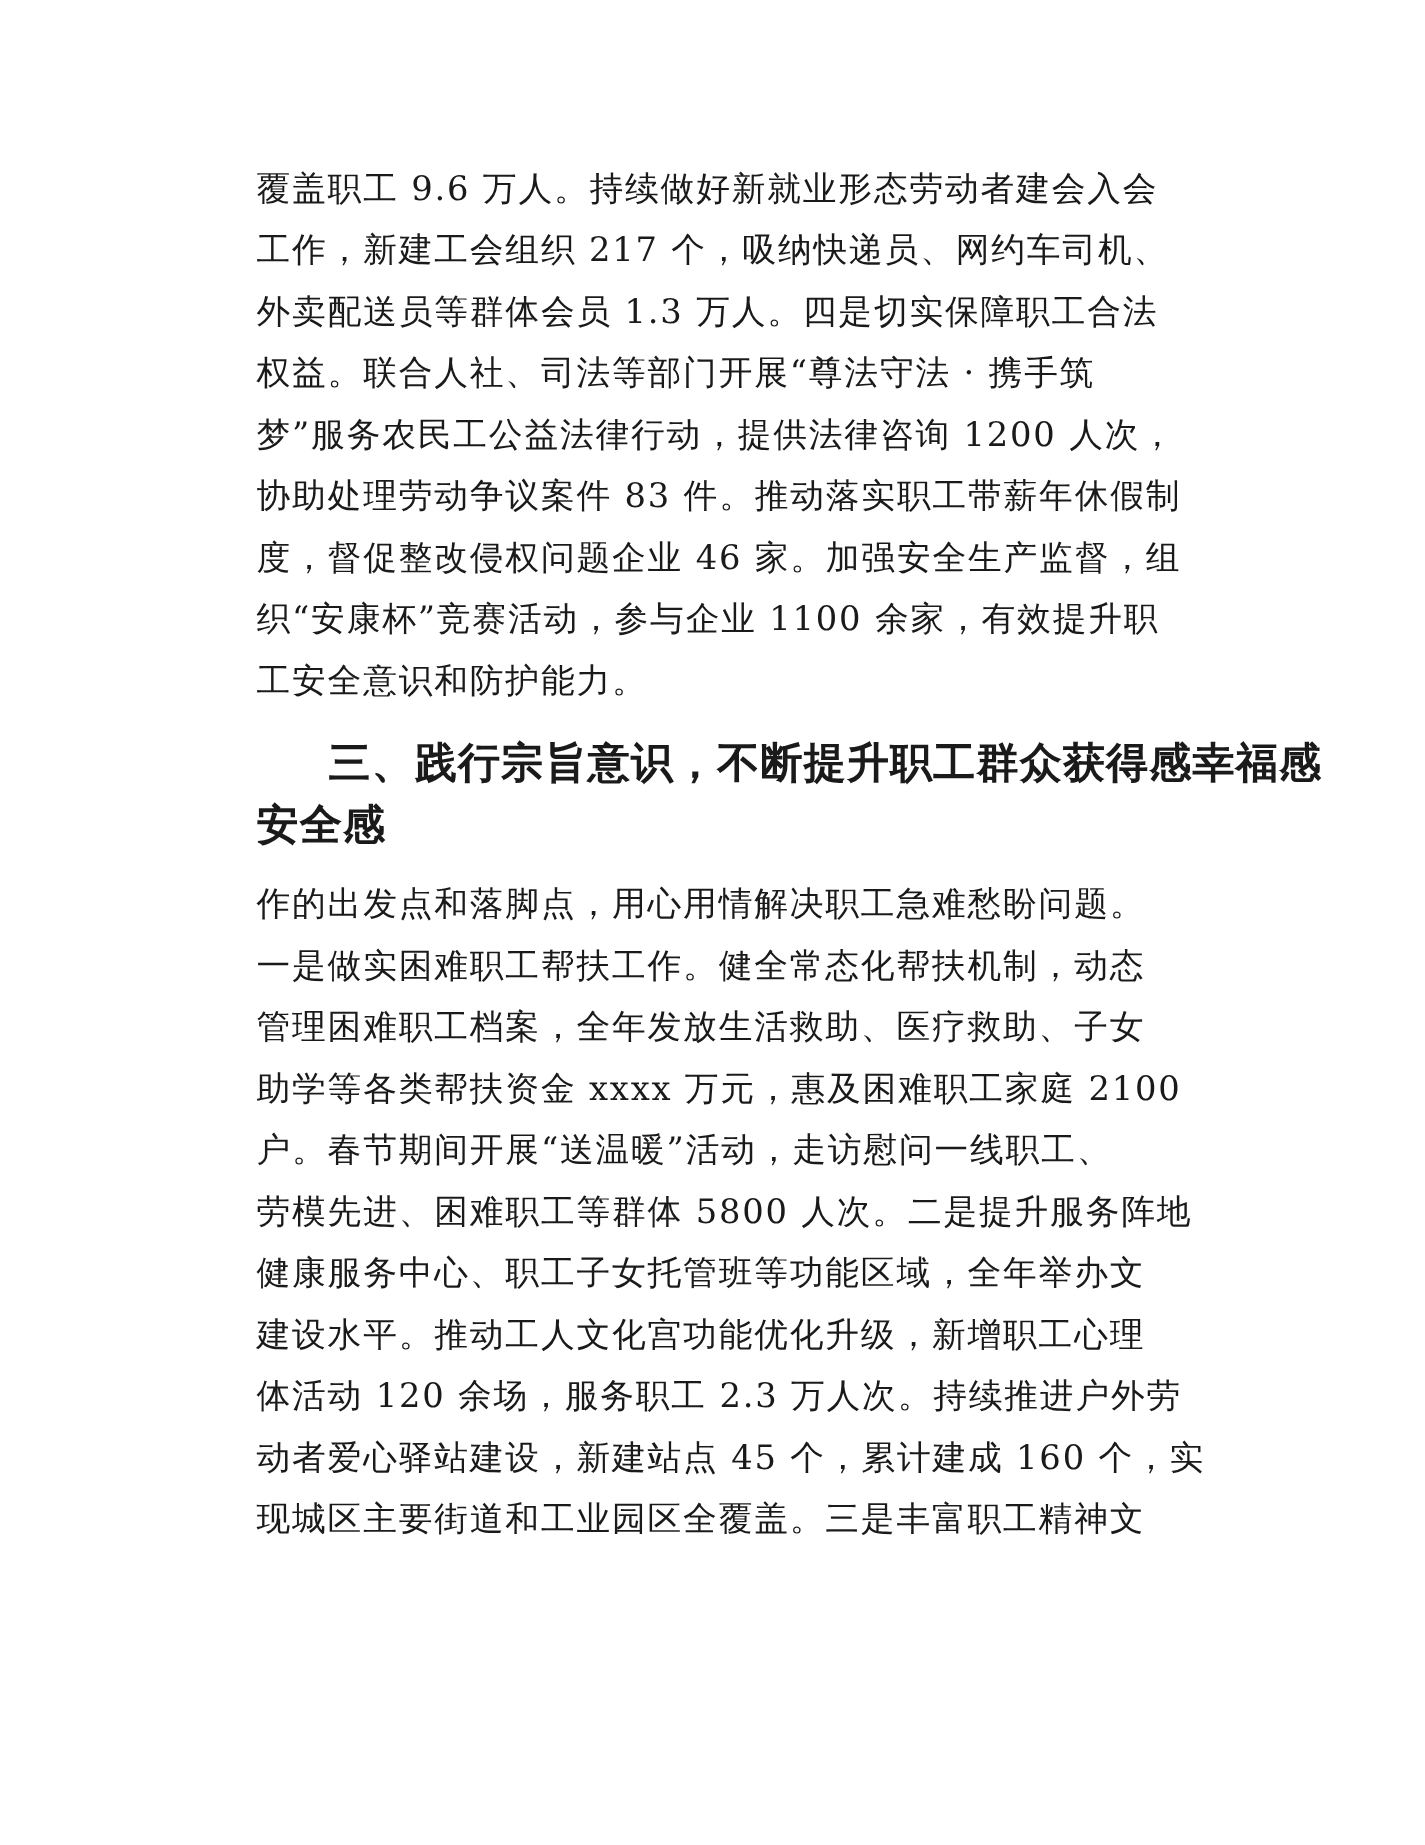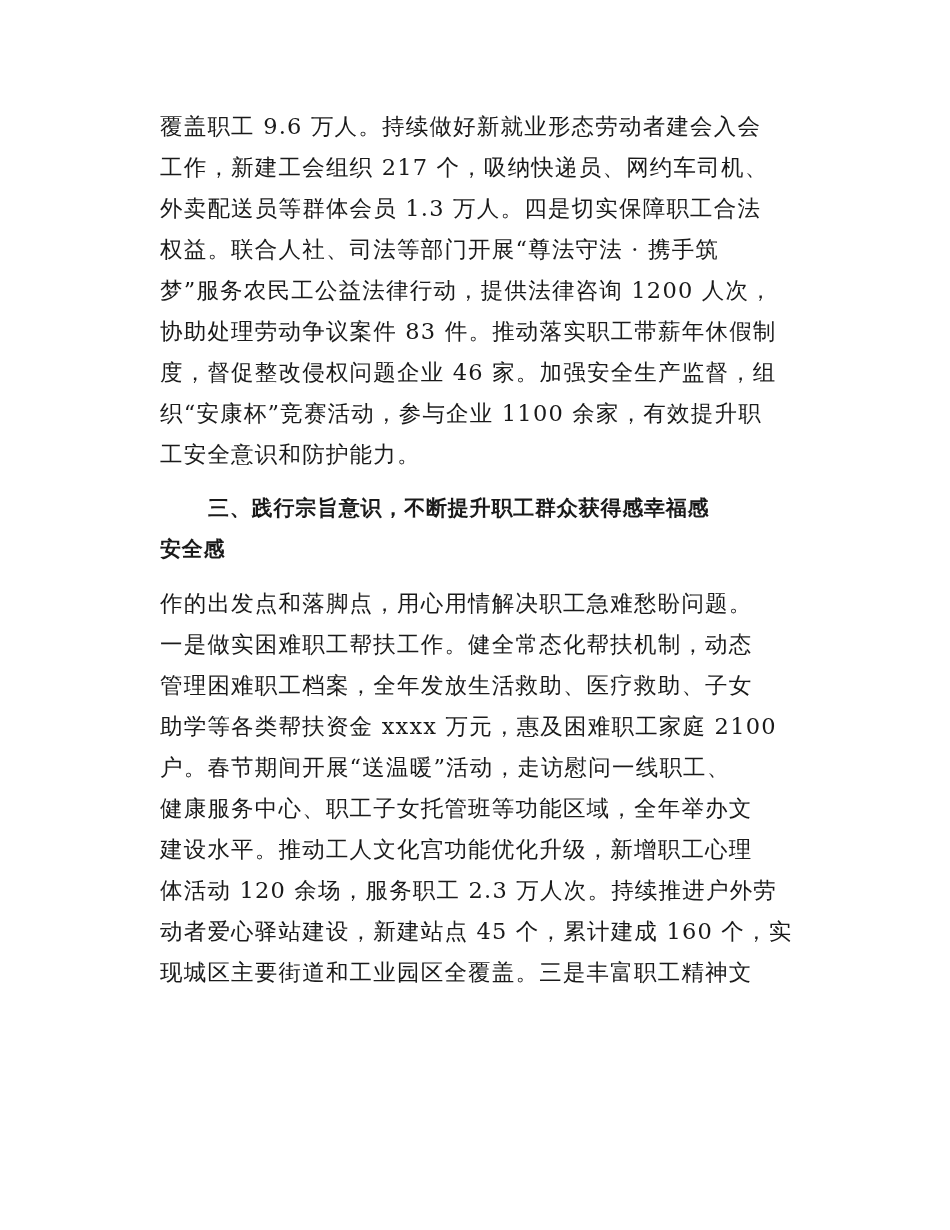--- a/index.html
+++ b/index.html
@@ -1,26 +1,26 @@
 <!DOCTYPE html>
 <html><head>
 <meta charset="utf-8">
 <style>
   html, body { margin: 0; padding: 0; background: #ffffff; }
   body { width: 950px; height: 1230px; position: relative; overflow: hidden; }
   .page {
-    position: absolute; left: 160px; top: 106px; width: 632px;
+    position: absolute; left: 171px; top: 106px; width: 632px;
     font-family: "DejaVu Serif", "Liberation Serif", serif;
     font-size: 22.5px; color: #1a1a1a; letter-spacing: 1.2px;
   }
   .para { margin: 0; line-height: 41px; text-align: justify; }
   .heading {
     margin: 13px 0 13px 0; line-height: 41px;
     font-family: "DejaVu Sans", "Liberation Sans", sans-serif;
-    font-weight: bold; font-size: 21px; text-indent: 48px; letter-spacing: 0.8px;
+    font-weight: bold; font-size: 28px; text-indent: 48px; letter-spacing: 0.8px;
   }
   .lead { font-family: "DejaVu Sans", "Liberation Sans", sans-serif; font-weight: normal; }
   .ln { display: block; white-space: nowrap; }
 </style>
 </head>
 <body>
 
 <div class="page">
   <p class="para">
     <span class="ln">覆盖职工 9.6 万人。持续做好新就业形态劳动者建会入会</span>
@@ -38,19 +38,20 @@
     <span class="ln">三、践行宗旨意识，不断提升职工群众获得感幸福感</span>
     <span class="ln" style="text-indent:0">安全感</span>
   </h2>
 
   <p class="para">
     <span class="ln">作的出发点和落脚点，用心用情解决职工急难愁盼问题。</span>
     <span class="ln"><span class="lead">一是</span><span>做实困难职工帮扶工作。健全常态化帮扶机制，动态</span></span>
     <span class="ln">管理困难职工档案，全年发放生活救助、医疗救助、子女</span>
     <span class="ln">助学等各类帮扶资金 xxxx 万元，惠及困难职工家庭 2100</span>
     <span class="ln">户。春节期间开展“送温暖”活动，走访慰问一线职工、</span>
+    <span class="ln"><span>劳模先进、困难职工等群体 5800 人次。</span><span class="lead">二是</span><span>提升服务阵地</span></span>
     <span class="ln">健康服务中心、职工子女托管班等功能区域，全年举办文</span>
     <span class="ln">建设水平。推动工人文化宫功能优化升级，新增职工心理</span>
     <span class="ln">体活动 120 余场，服务职工 2.3 万人次。持续推进户外劳</span>
     <span class="ln">动者爱心驿站建设，新建站点 45 个，累计建成 160 个，实</span>
     <span class="ln"><span>现城区主要街道和工业园区全覆盖。</span><span class="lead">三是</span><span>丰富职工精神文</span></span>
   </p>
 </div>
 
 </body></html>

